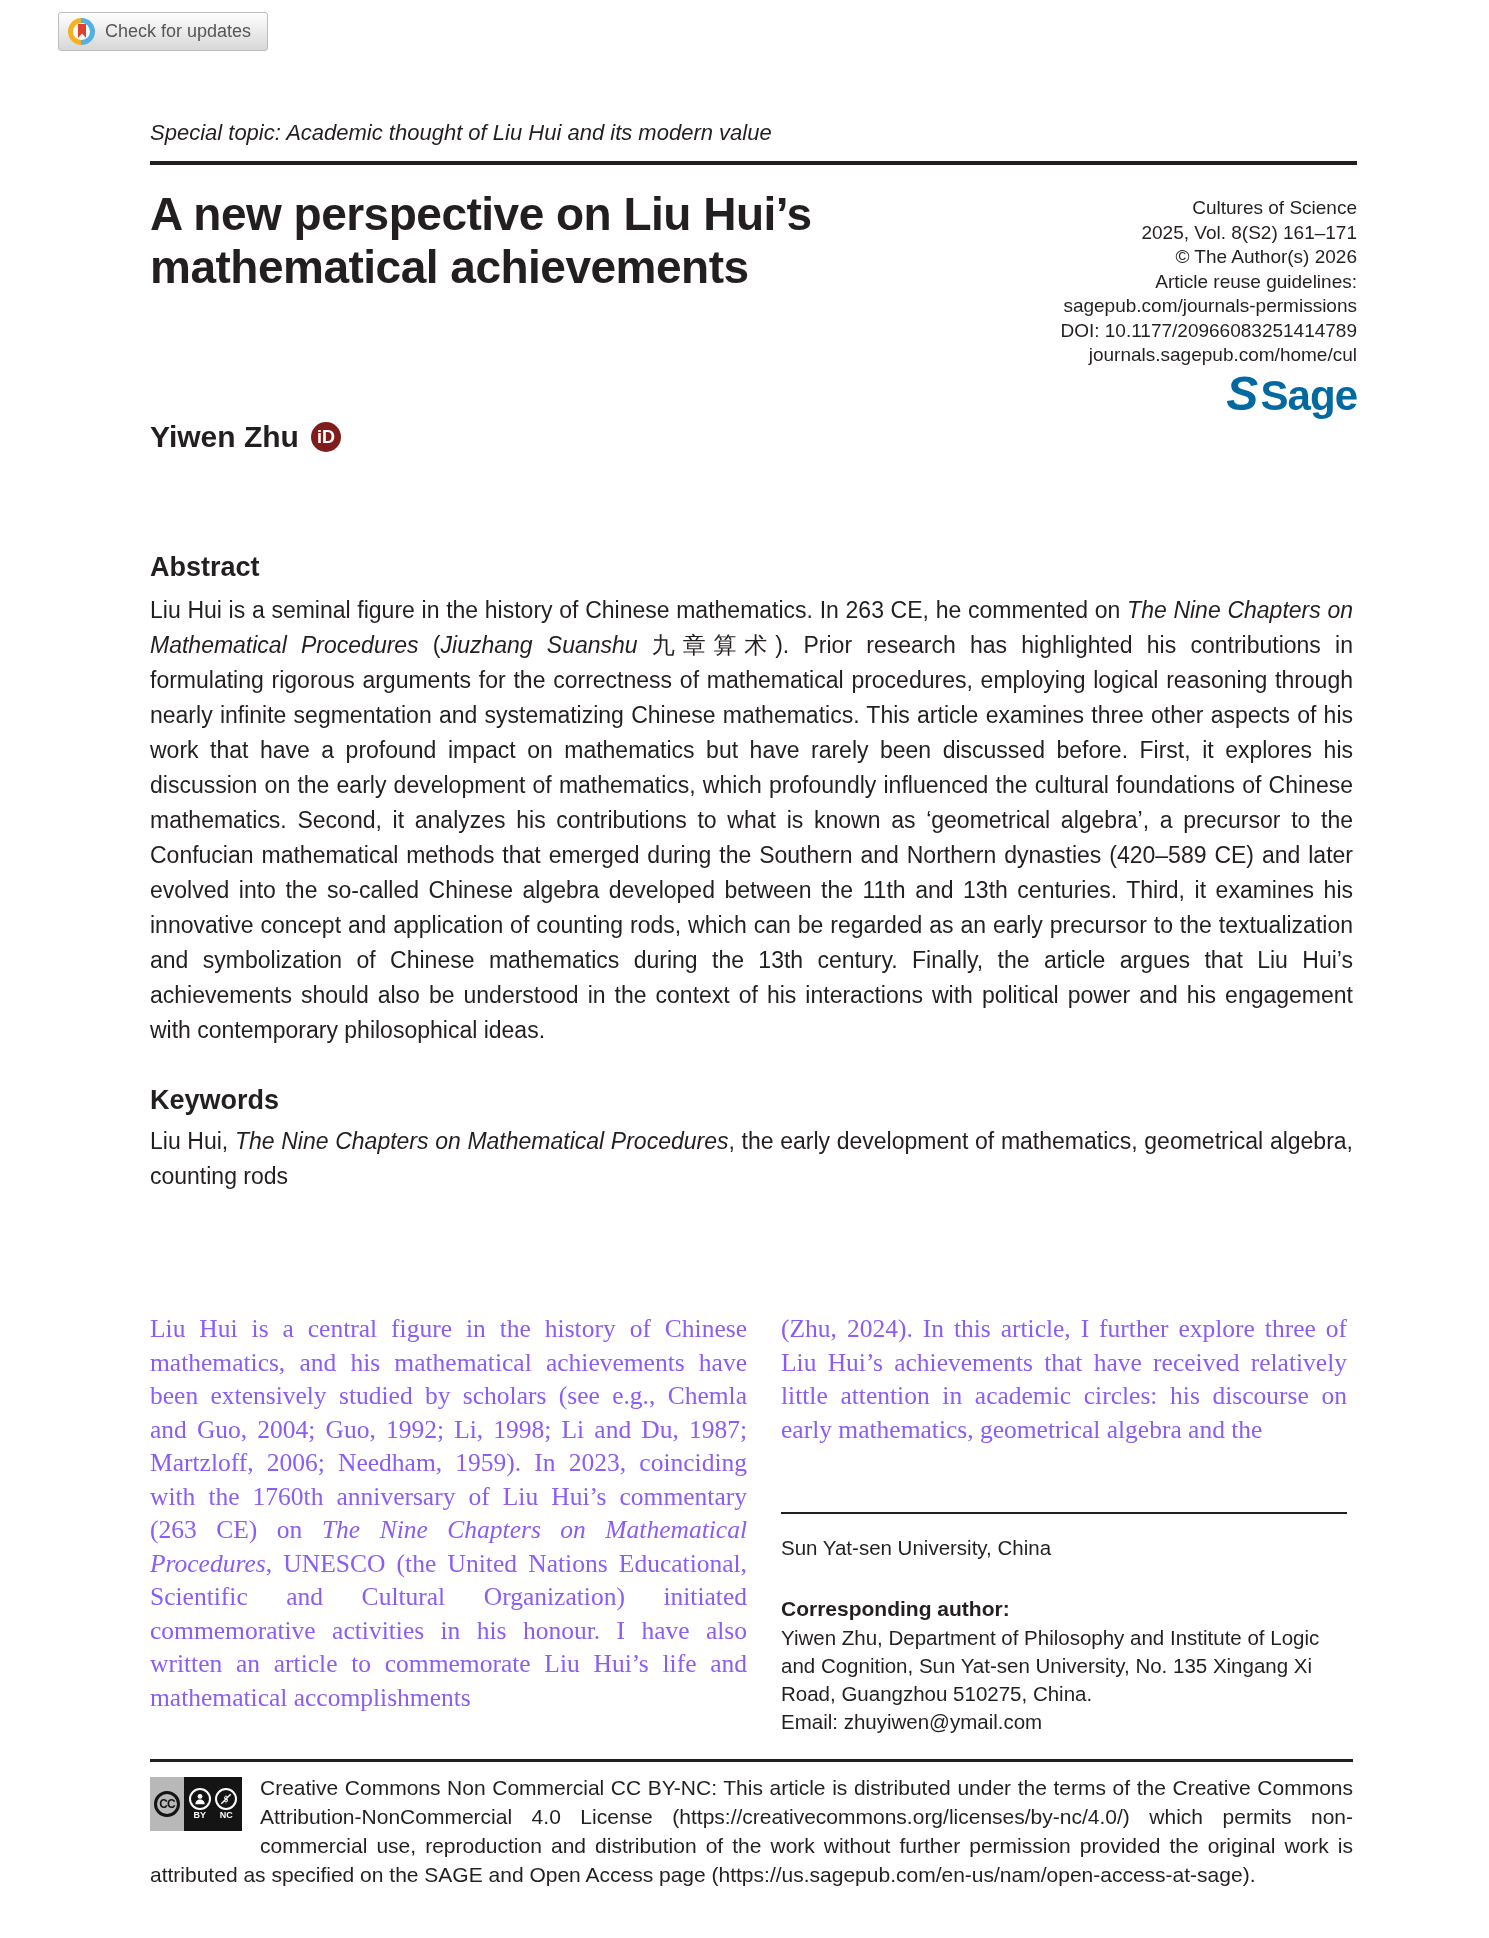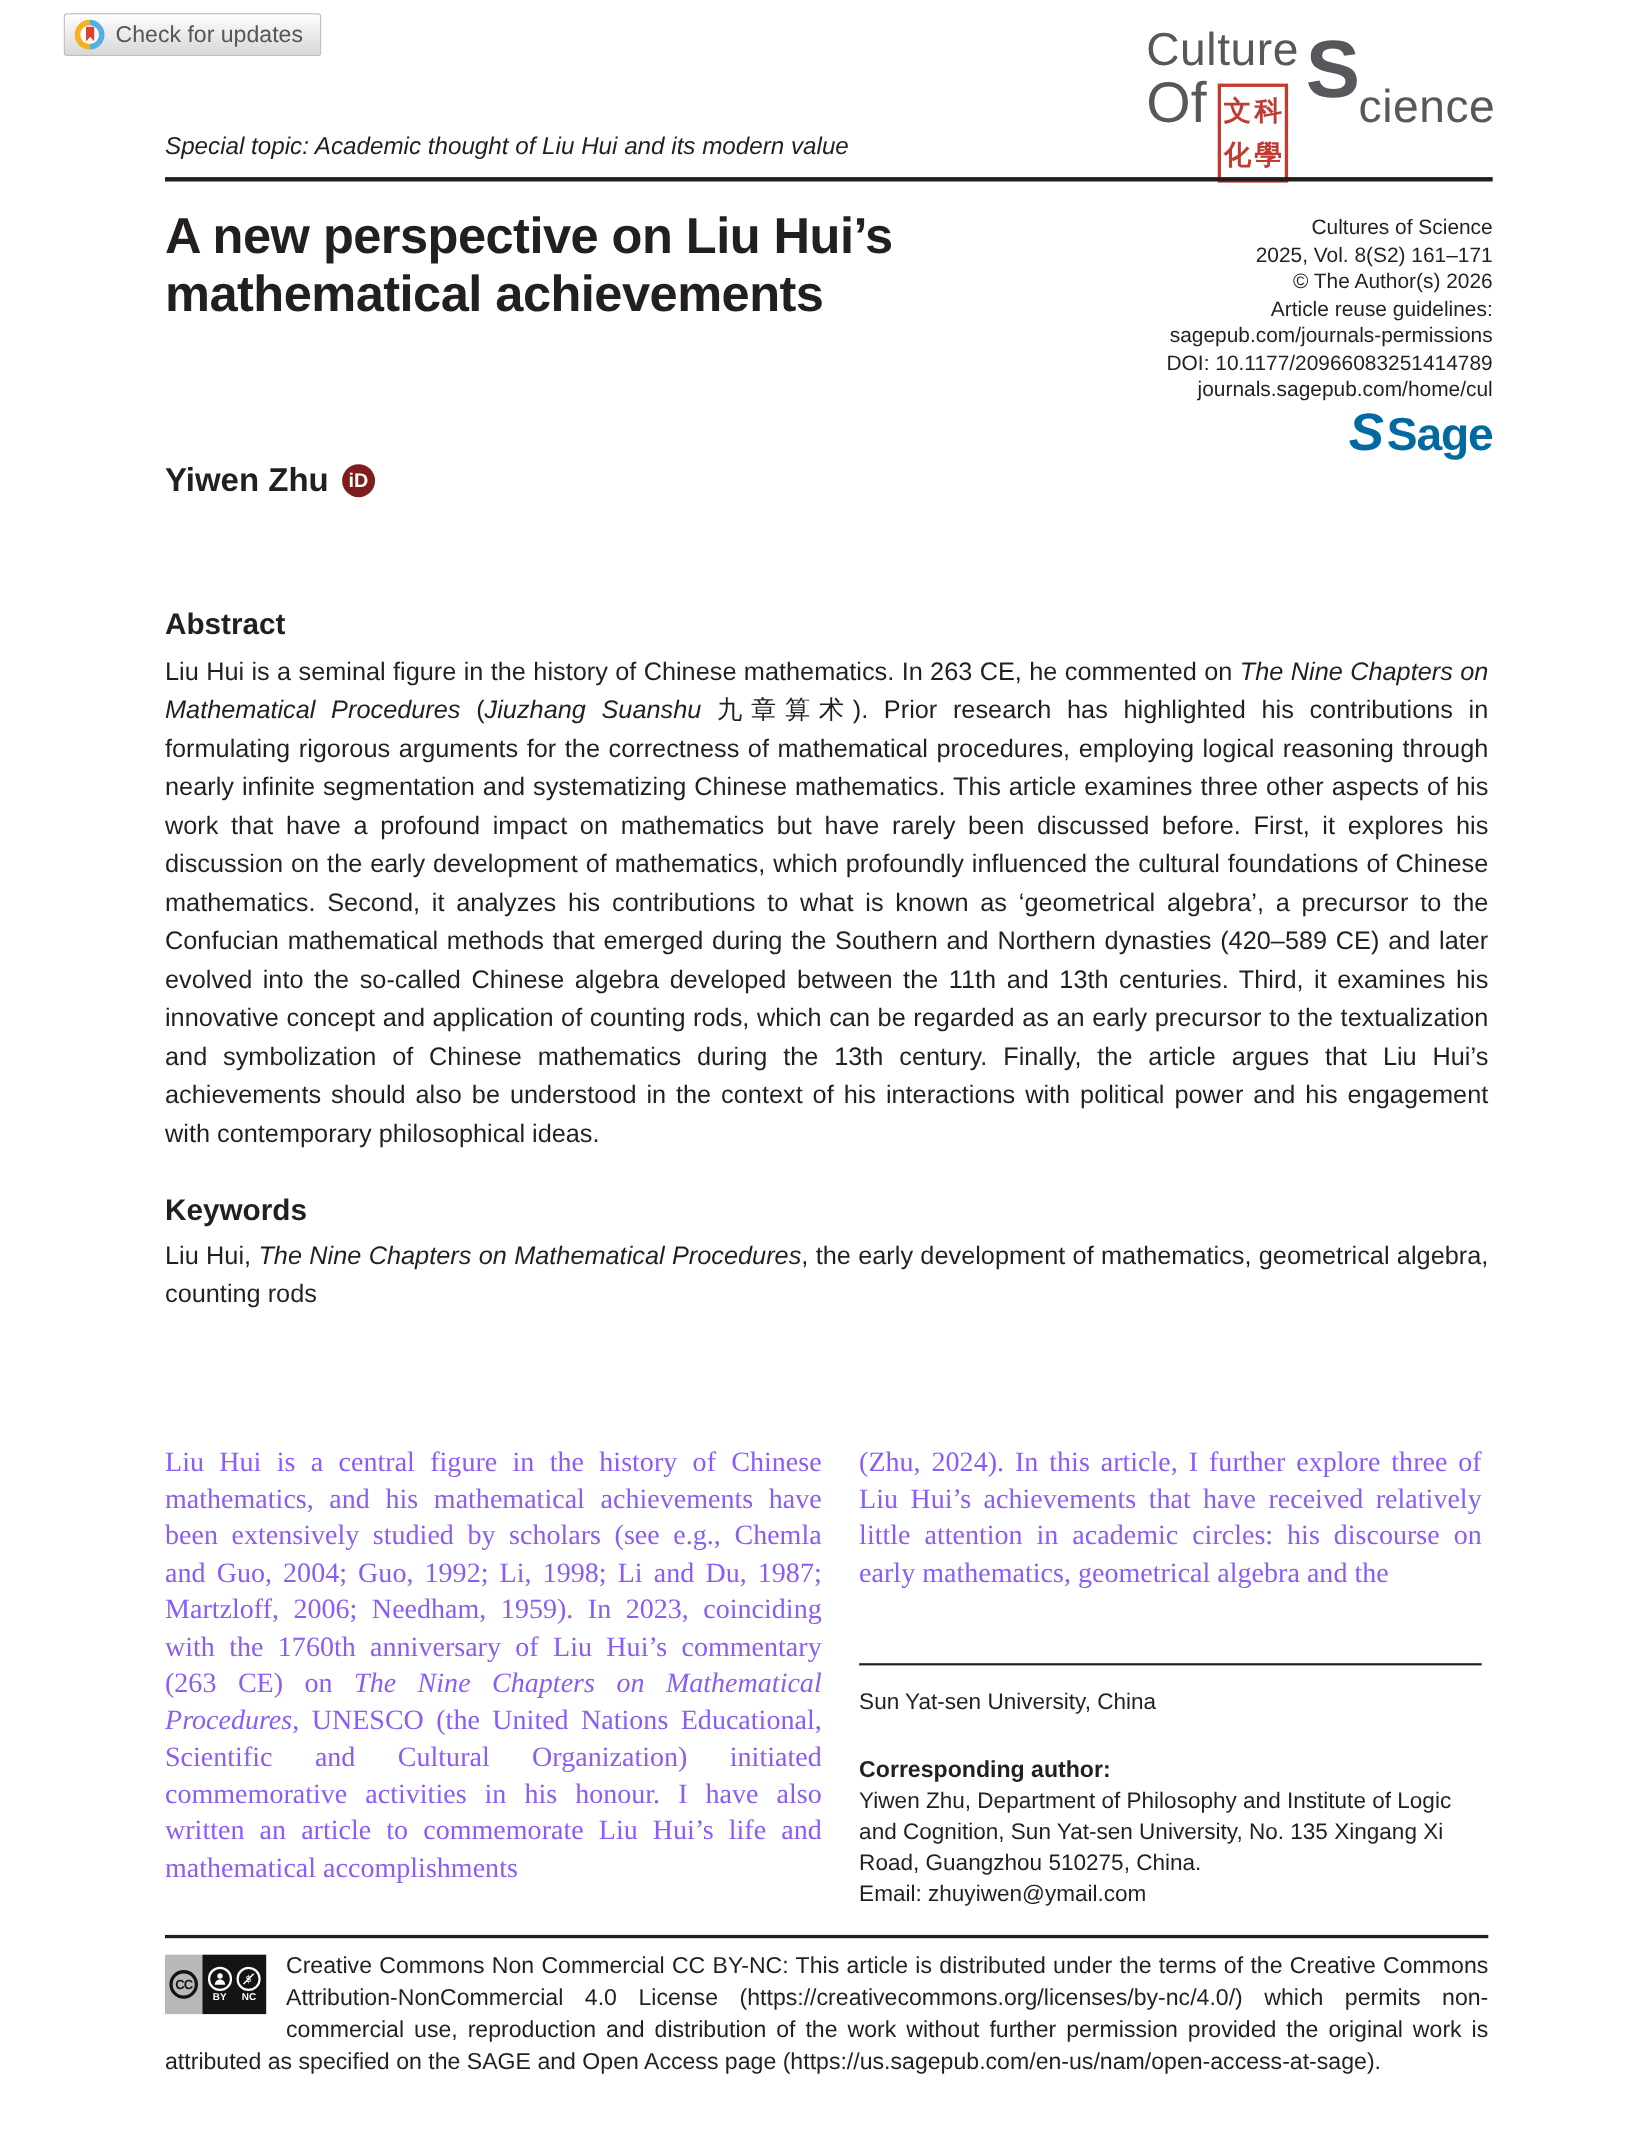--- a/index.html
+++ b/index.html
@@ -9,21 +9,21 @@
 
   
   .check-badge { position:absolute; left:58px; top:12px; display:flex; align-items:center; gap:10px;
     padding:5px 16px 5px 9px; background:linear-gradient(#fefefe,#d7d7d7); border:1px solid #bdbdbd;
     border-radius:3px; cursor:pointer; }
   .crossref-icon { position:relative; width:27px; height:27px; border-radius:50%;
     background:linear-gradient(90deg,#f4b223 50%,#53b0e2 50%); flex:0 0 auto; }
   .crossref-icon::before { content:""; position:absolute; inset:5px; background:#fff; border-radius:50%; }
   .crossref-icon::after { content:""; position:absolute; left:10px; top:6px; width:8px; height:14px;
     background:#e0412f; clip-path:polygon(0 0,100% 0,100% 100%,50% 68%,0 100%); }
-  .check-label { font-size:21px; color:#55565a;text-align:center; }
+  .check-label { font-size:18px; color:#55565a;text-align:center; }
 
   
   .logo { position:absolute; top:24px; left:1037px; width:322px; height:140px; color:#57585B; }
   .logo-culture { position:absolute; left:5px; top:0; font-size:42px; line-height:1; letter-spacing:.5px; }
   .logo-bigS { position:absolute; left:150px; top:2px; font-size:74px; line-height:1; font-weight:bold; }
   .logo-of { position:absolute; left:5px; top:44px; font-size:52px; line-height:1; }
   .logo-cience { position:absolute; left:198px; top:52px; font-size:42px; line-height:1; letter-spacing:.5px; }
   .seal { position:absolute; left:70px; top:52px; width:64px; height:90px; border:3px solid #C23B31;
     display:grid; grid-template-columns:1fr 1fr; direction:rtl; padding:2px 1px; }
   .seal span { color:#C23B31; font-family:"DejaVu Serif", serif; font-weight:bold; font-size:25px;
@@ -83,32 +83,20 @@
 </head>
 <body>
 
 <div class="page">
 
   <div class="check-badge">
     <span class="crossref-icon"></span>
     <span class="check-label">Check for updates</span>
   </div>
 
-  <div class="logo">
-    <span class="logo-culture">Culture</span>
-    <span class="logo-bigS">S</span>
-    <span class="logo-of">Of</span>
-    <span class="seal">
-      <span>科</span>
-      <span>文</span>
-      <span>學</span>
-      <span>化</span>
-    </span>
-    <span class="logo-cience">cience</span>
-  </div>
 
   <div class="special-topic">Special topic: Academic thought of Liu Hui and its modern value</div>
   <div class="rule-top"></div>
 
   <h1 class="title">A new perspective on Liu Hui’s mathematical achievements</h1>
 
   <div class="meta">
     <div>Cultures of Science</div>
     <div>2025, Vol. 8(S2) 161–171</div>
     <div>© The Author(s) 2026</div>

